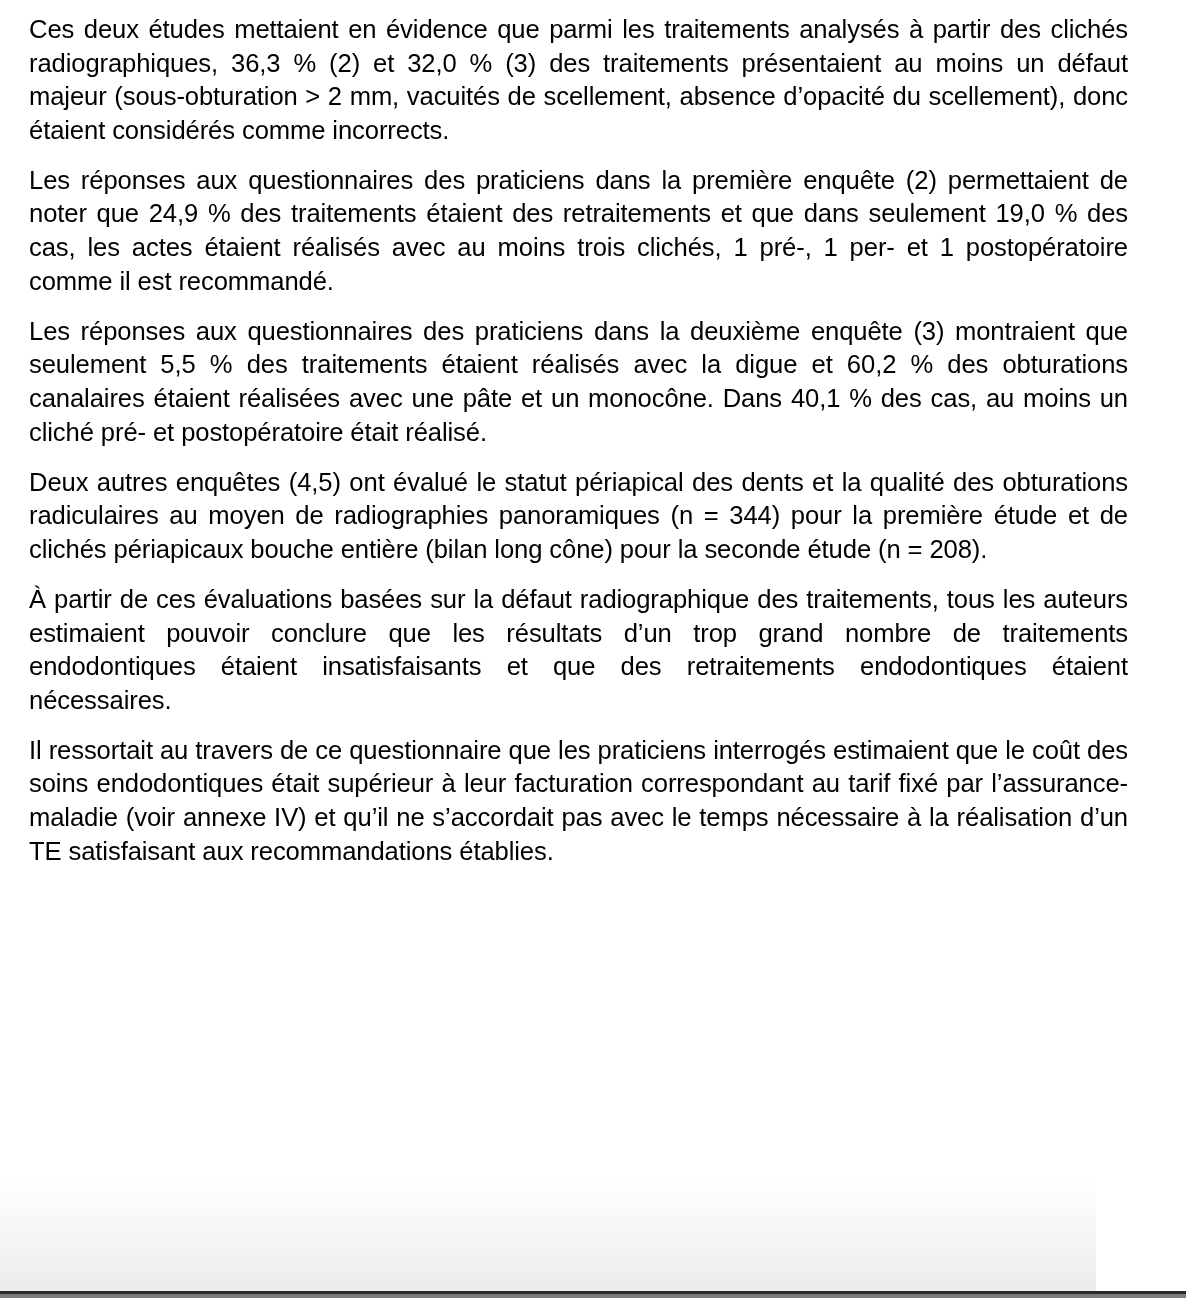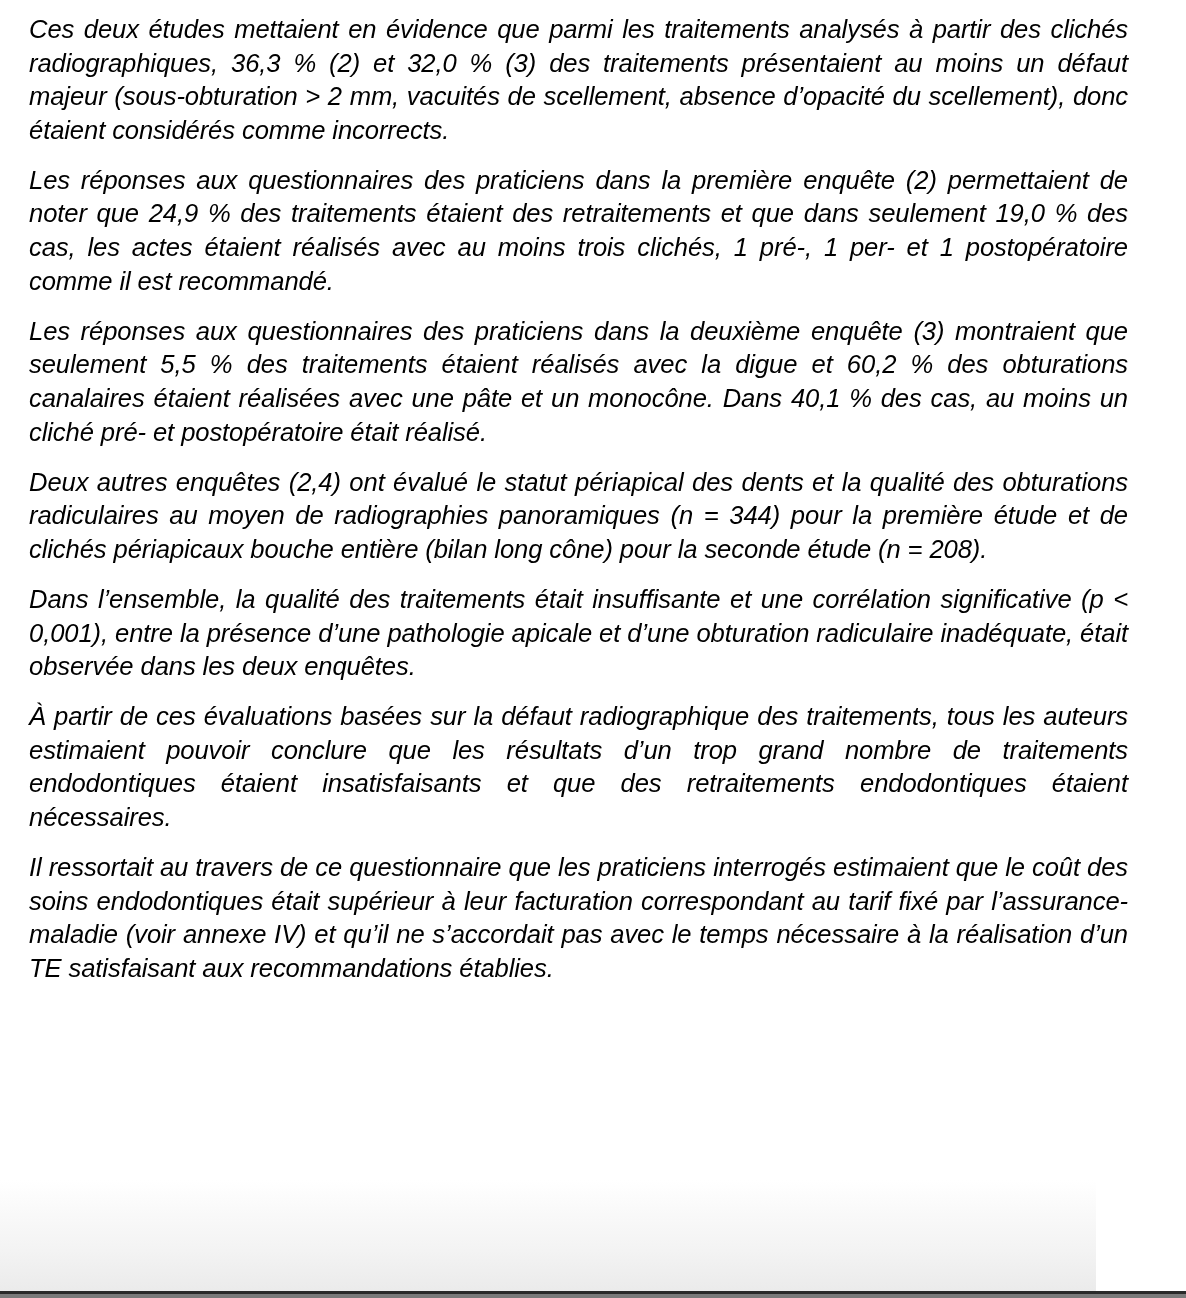--- a/index.html
+++ b/index.html
@@ -15,21 +15,20 @@
       font-family: "Liberation Sans", sans-serif;
       color: #000000;
     }
     .page {
       position: absolute;
       left: 0;
       top: 0;
       width: 1096px;
       height: 1291px;
       background: linear-gradient(to bottom, #ffffff 0px, #ffffff 1180px, #f3f3f3 1250px, #ebebeb 1291px);
-      font-style: italic;
     }
     .content {
       position: absolute;
       left: 29px;
       top: 13px;
       width: 1099px;
     }
     .para {
       margin: 0 0 16.5px 0;
       font-size: 25.6px;
@@ -57,20 +56,19 @@
     }
   </style>
 </head>
 <body>
 
 <div class="page">
   <div class="content">
     <p class="para">Ces deux études mettaient en évidence que parmi les traitements analysés à partir des clichés radiographiques, 36,3 % (2) et 32,0 % (3) des traitements présentaient au moins un défaut majeur (sous-obturation &gt; 2 mm, vacuités de scellement, absence d’opacité du scellement), donc étaient considérés comme incorrects.</p>
     <p class="para">Les réponses aux questionnaires des praticiens dans la première enquête (2) permettaient de noter que 24,9 % des traitements étaient des retraitements et que dans seulement 19,0 % des cas, les actes étaient réalisés avec au moins trois clichés, 1 pré-, 1 per- et 1 postopératoire comme il est recommandé.</p>
     <p class="para">Les réponses aux questionnaires des praticiens dans la deuxième enquête (3) montraient que seulement 5,5 % des traitements étaient réalisés avec la digue et 60,2 % des obturations canalaires étaient réalisées avec une pâte et un monocône. Dans 40,1 % des cas, au moins un cliché pré- et postopératoire était réalisé.</p>
-    <p class="para">Deux autres enquêtes (2,4) ont évalué le statut périapical des dents et la qualité des obturations radiculaires au moyen de radiographies panoramiques (n = 344) pour la première étude et de clichés périapicaux bouche entière (bilan long cône) pour la seconde étude (n = 208).</p>
-    <p class="para">Dans l’ensemble, la qualité des traitements était insuffisante et une corrélation significative (p &lt; 0,001), entre la présence d’une pathologie apicale et d’une obturation radiculaire inadéquate, était observée dans les deux enquêtes.</p>
+    <p class="para">Deux autres enquêtes (4,5) ont évalué le statut périapical des dents et la qualité des obturations radiculaires au moyen de radiographies panoramiques (n = 344) pour la première étude et de clichés périapicaux bouche entière (bilan long cône) pour la seconde étude (n = 208).</p>
     <p class="para">À partir de ces évaluations basées sur la défaut radiographique des traitements, tous les auteurs estimaient pouvoir conclure que les résultats d’un trop grand nombre de traitements endodontiques étaient insatisfaisants et que des retraitements endodontiques étaient nécessaires.</p>
     <p class="para">Il ressortait au travers de ce questionnaire que les praticiens interrogés estimaient que le coût des soins endodontiques était supérieur à leur facturation correspondant au tarif fixé par l’assurance-maladie (voir annexe IV) et qu’il ne s’accordait pas avec le temps nécessaire à la réalisation d’un TE satisfaisant aux recommandations établies.</p>
   </div>
 </div>
 <div class="bottom-border"></div>
 <div class="bottom-bar"></div>
 
 </body></html>

